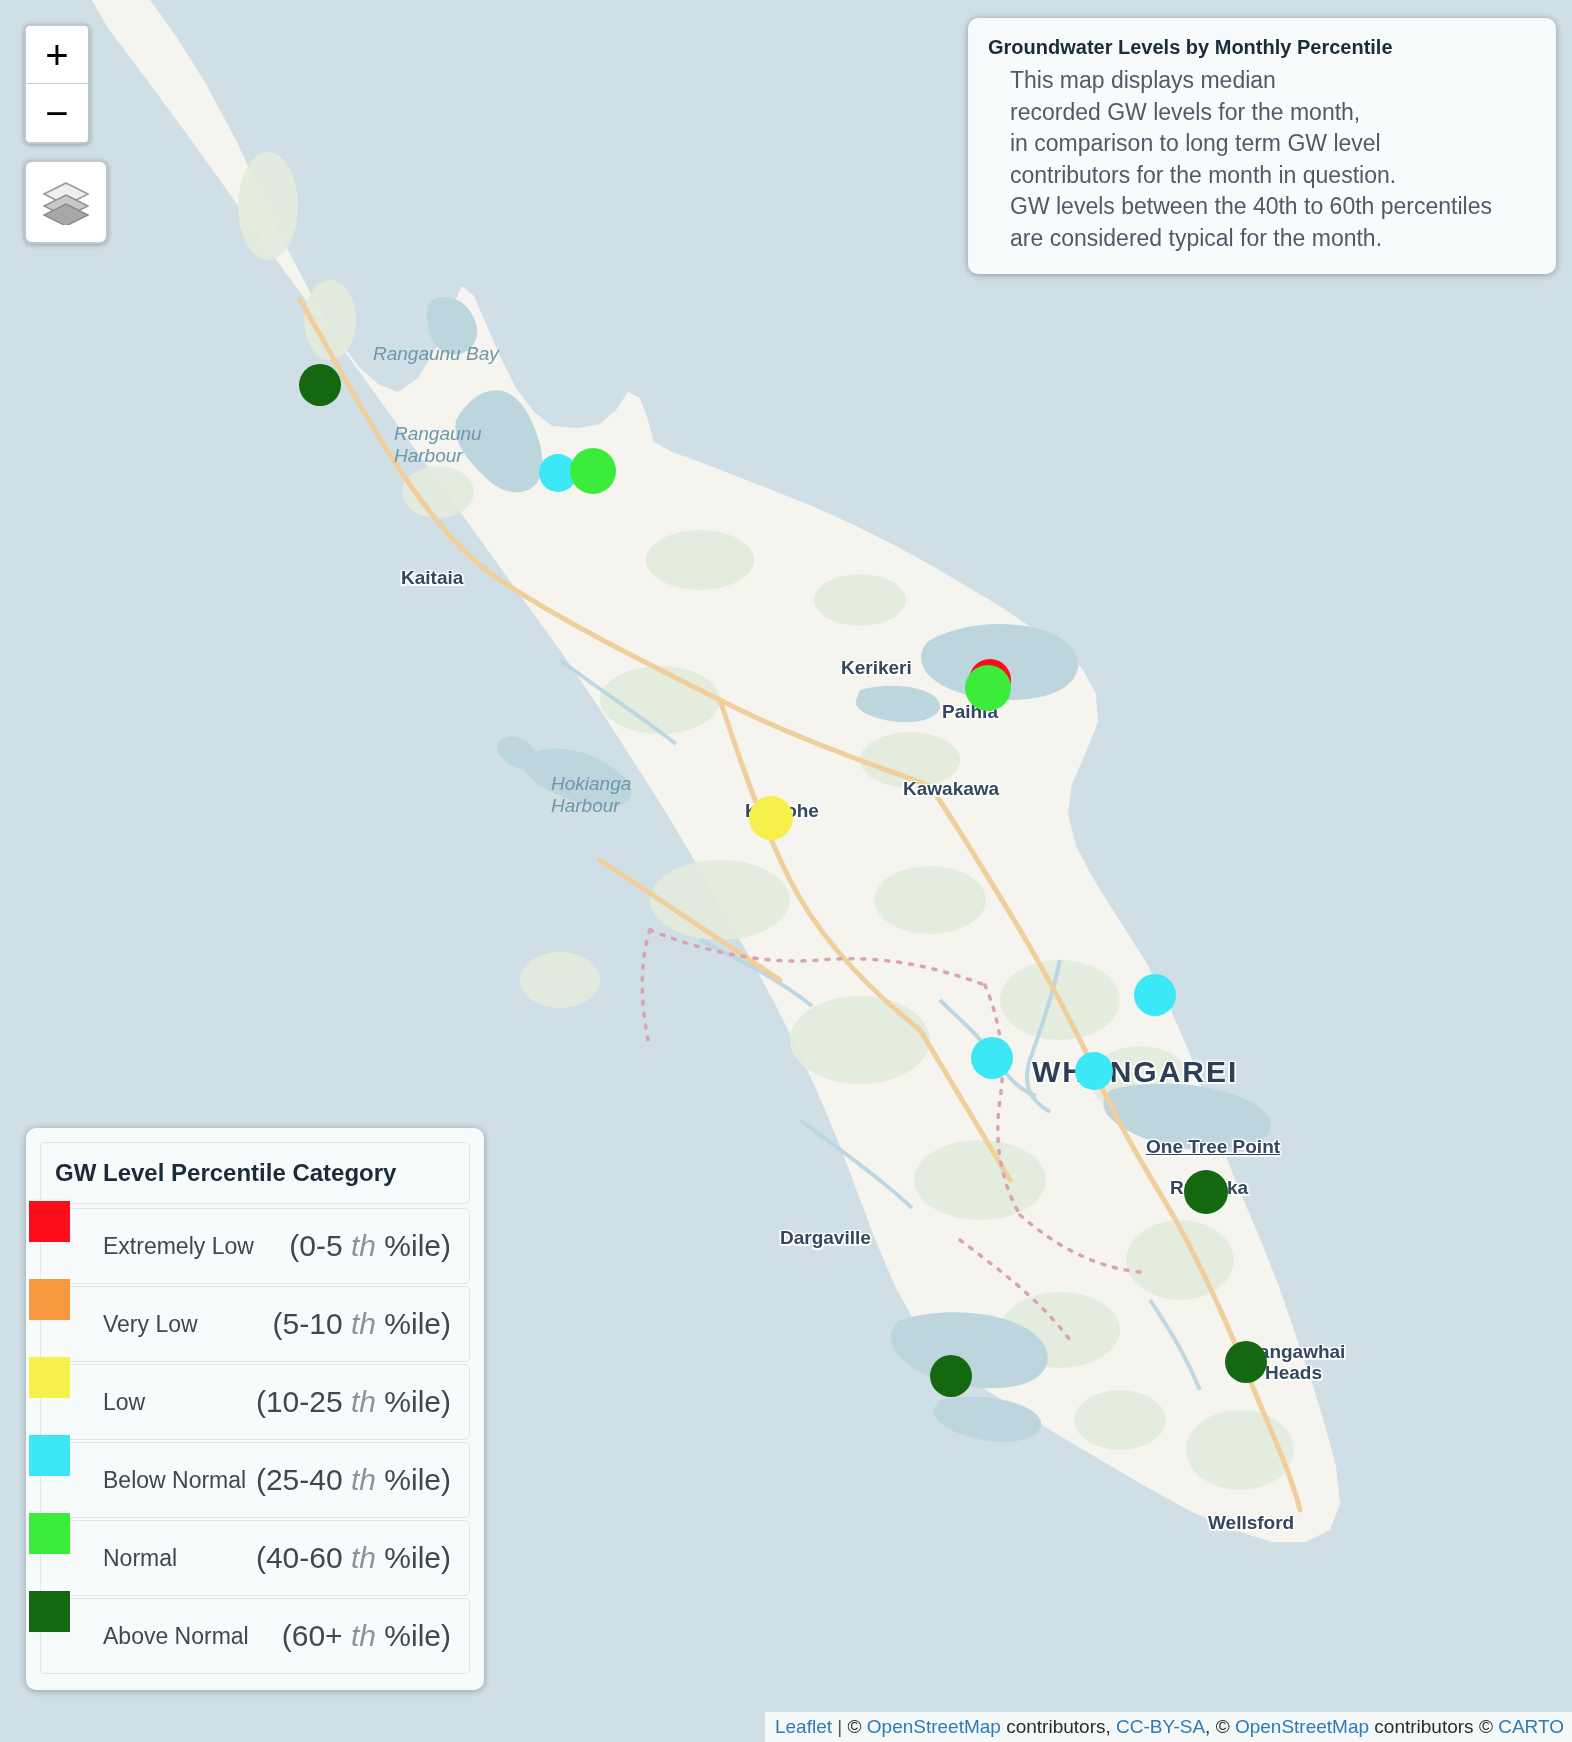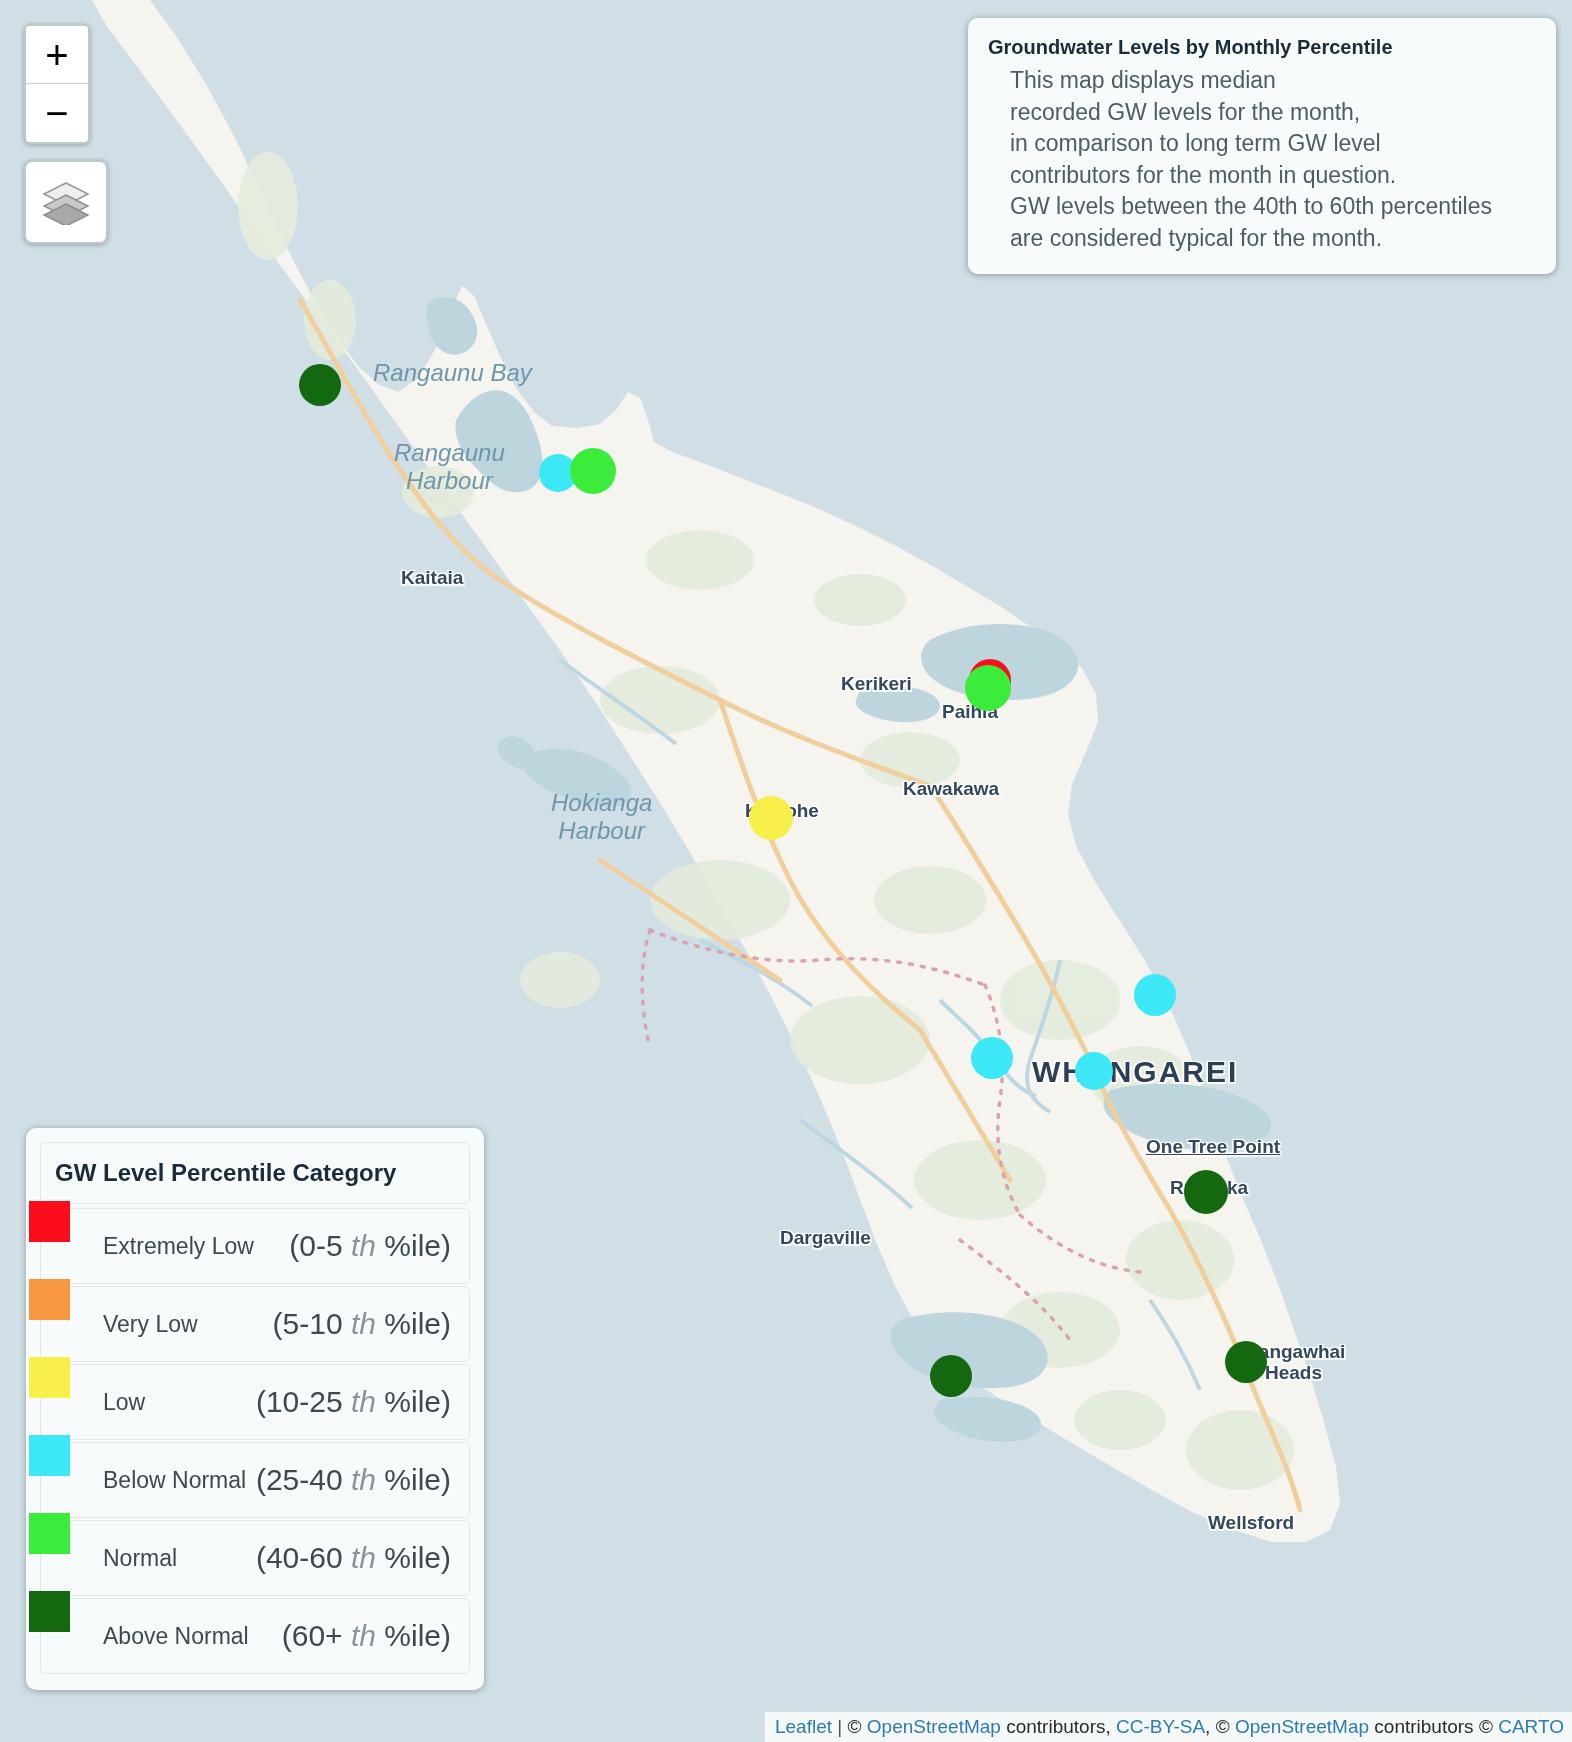--- a/index.html
+++ b/index.html
@@ -42,26 +42,25 @@
   .place-label.city {
     font-size: 30px;
     letter-spacing: 2px;
     color: #2d3f54;
   }
   .place-label.town { font-size: 19px; }
   .water-label {
     position: absolute;
     color: #6f96ab;
     font-style: italic;
-    font-size: 24px;
+    font-size: 19px;
     white-space: nowrap;
     pointer-events: none;
     line-height: 1.15;
-    text-align: center;
-    margin-top: 16px;
+    text-align: left;
   }
 
   
   .marker {
     position: absolute;
     border-radius: 50%;
     transform: translate(-50%, -50%);
     cursor: pointer;
   }
 
@@ -333,21 +332,21 @@
           <path d="M 1020,1215 C 1060,1250 1100,1268 1140,1272"></path>
           <path d="M 650,930 C 640,960 640,1000 648,1040"></path>
           <path d="M 960,1240 C 1000,1270 1040,1300 1070,1340"></path>
         </g>
       </g>
     </svg>
   </div>
 
   <div id="labels-layer">
       <div class="place-label town" style="left: 401px; top: 567px;">Kaitaia</div>
-      <div class="place-label town" style="left: 841px; top: 657px; margin-top: 16px;">Kerikeri</div>
+      <div class="place-label town" style="left: 841px; top: 657px;">Kerikeri</div>
       <div class="place-label town" style="left: 942px; top: 701px;">Paihia</div>
       <div class="place-label town" style="left: 903px; top: 778px;">Kawakawa</div>
       <div class="place-label town" style="left: 745px; top: 800px;">Kaikohe</div>
       <div class="place-label city" style="left: 1032px; top: 1055px;">WHANGAREI</div>
       <div class="place-label town" style="left: 1146px; top: 1136px; text-decoration: underline;">One Tree Point</div>
       <div class="place-label town" style="left: 1170px; top: 1177px;">Ruakaka</div>
       <div class="place-label town" style="left: 780px; top: 1227px;">Dargaville</div>
       <div class="place-label town" style="left: 1243px; top: 1341px;">Mangawhai</div>
       <div class="place-label town" style="left: 1265px; top: 1362px;">Heads</div>
       <div class="place-label town" style="left: 1208px; top: 1512px;">Wellsford</div>

